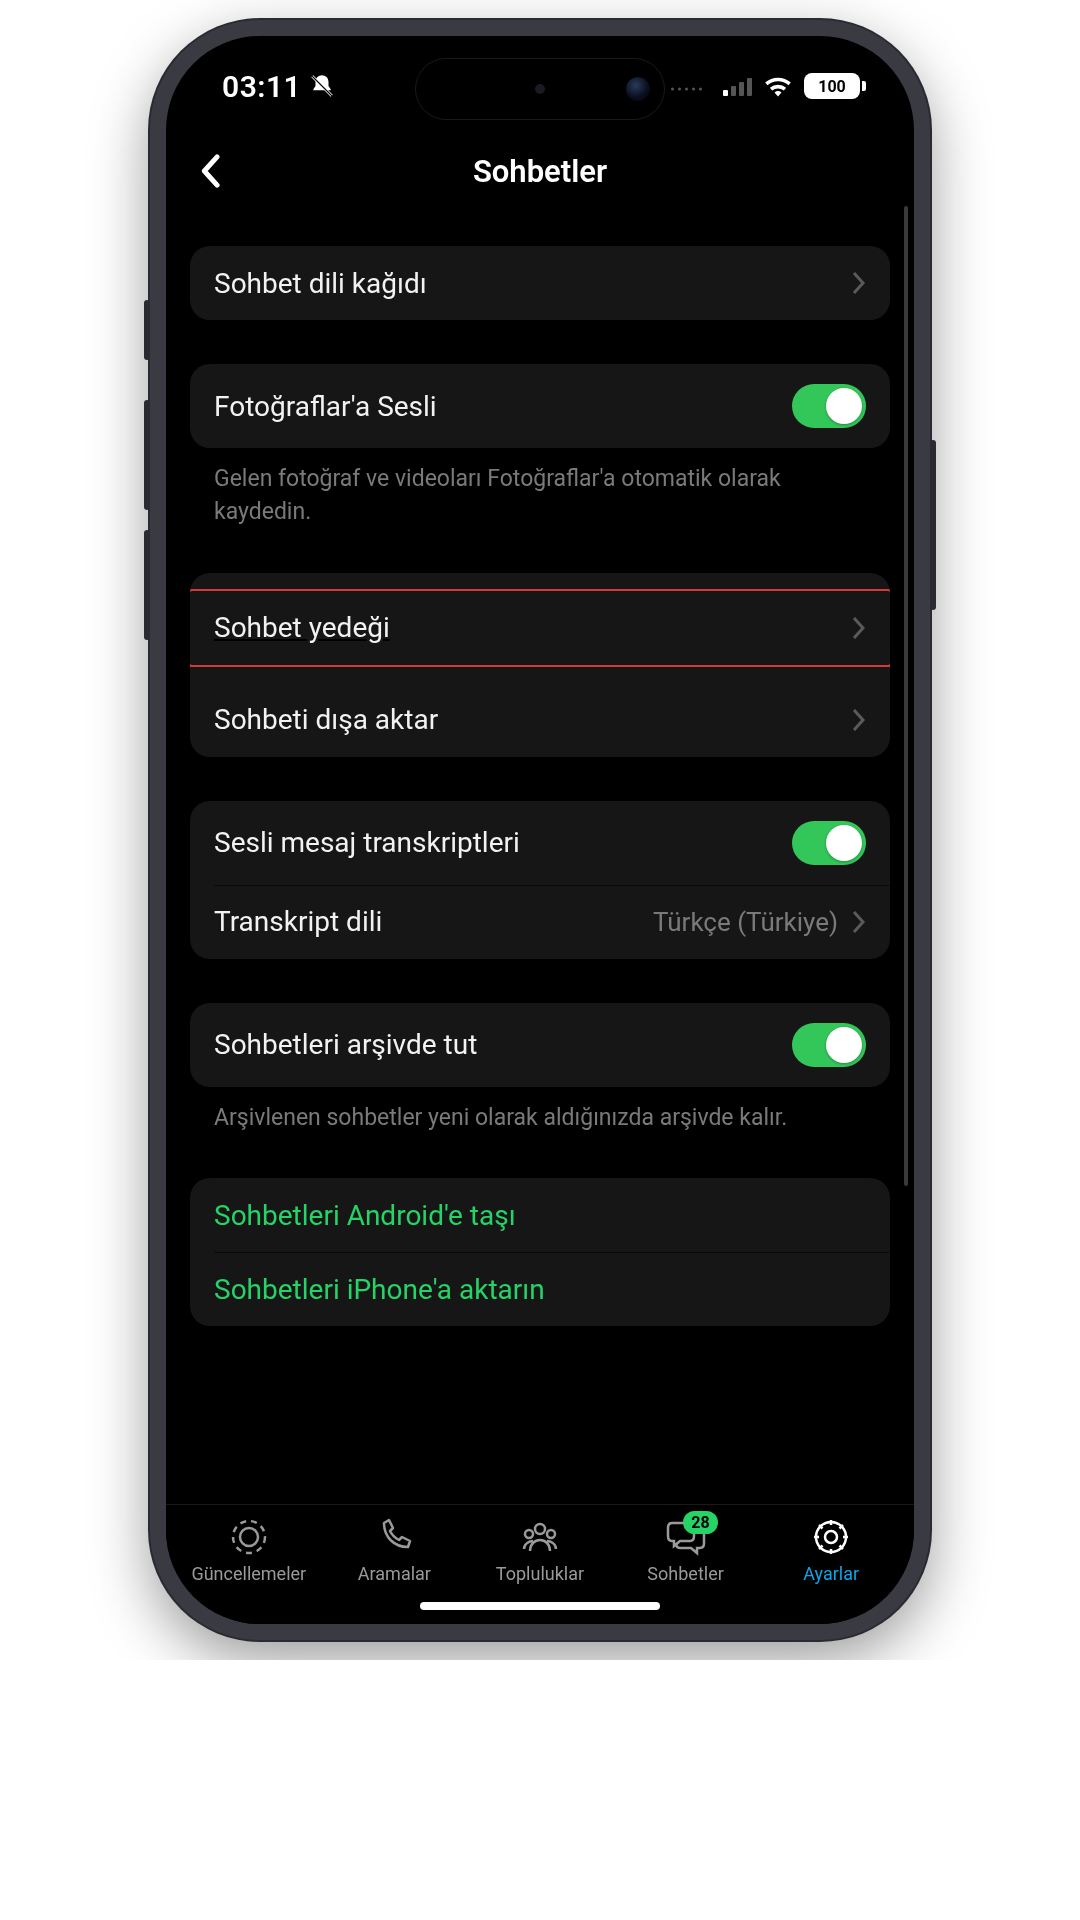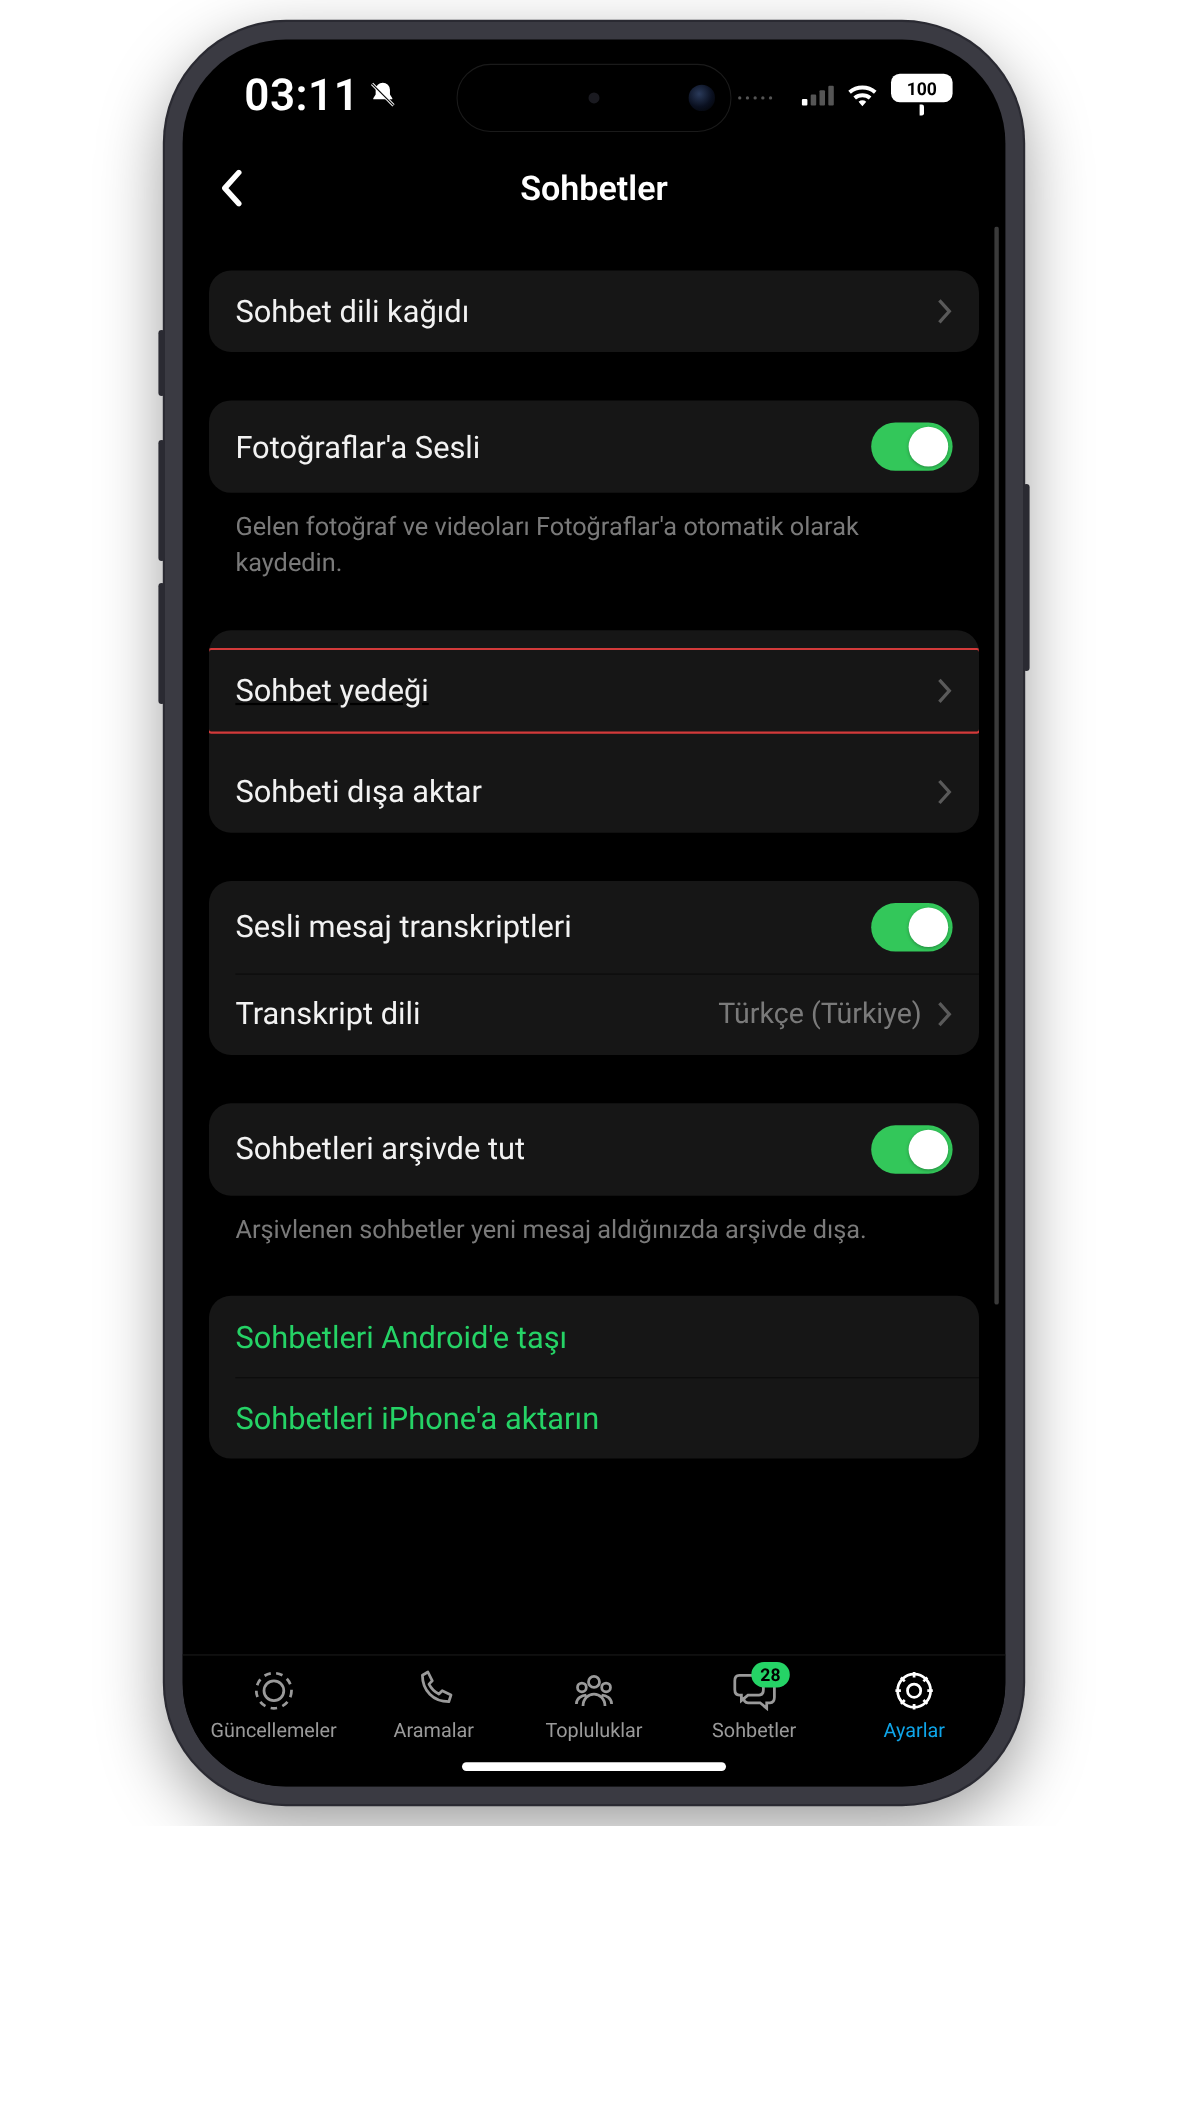--- a/index.html
+++ b/index.html
@@ -78,30 +78,30 @@
     height: 100px;
     display: flex;
     align-items: center;
     justify-content: space-between;
     padding: 0 48px 0 56px;
     color: #fff;
     font-weight: 600;
     position: relative;
     z-index: 40;
   }
-  .status-left { display: flex; align-items: center; gap: 8px; font-size: 40px; letter-spacing: .5px; }
+  .status-left { display: flex; align-items: center; gap: 8px; font-size: 30px; letter-spacing: .5px; }
   .status-right { display: flex; align-items: center; gap: 12px; }
   .bell-slash { width: 26px; height: 26px; }
   .signal { display: flex; align-items: flex-end; gap: 3px; height: 20px; }
   .signal span { width: 5px; background: #fff; border-radius: 1px; }
   .signal span:nth-child(1){height:6px;} .signal span:nth-child(2){height:10px; background:#555;}
   .signal span:nth-child(3){height:14px; background:#555;} .signal span:nth-child(4){height:18px; background:#555;}
   .wifi-ico { width: 28px; height: 22px; }
   .battery {
-    display: flex; align-items: center; gap: 2px; flex-direction: column;
+    display: flex; align-items: center; gap: 2px;
   }
   .battery-body {
     width: 56px; height: 26px; background: #fff; border-radius: 8px;
     display:flex; align-items:center; justify-content:center;
     color:#000; font-size:16px; font-weight:700;
   }
   .battery-tip { width:4px; height:10px; background:#fff; border-radius: 0 2px 2px 0; }
   .nav-header {
     height: 70px;
     display: flex;
@@ -365,21 +365,21 @@
         </div>
       </div>
 
       <div class="group">
         <div class="card">
           <div class="row">
             <span class="row-label">Sohbetleri arşivde tut</span>
             <div class="toggle"></div>
           </div>
         </div>
-        <div class="footer-text">Arşivlenen sohbetler yeni mesaj aldığınızda arşivde dışa.</div>
+        <div class="footer-text">Arşivlenen sohbetler yeni olarak aldığınızda arşivde kalır.</div>
       </div>
 
       <div class="group">
         <div class="card">
           <div class="row">
             <span class="row-label green">Sohbetleri Android'e taşı</span>
           </div>
           <div class="row">
             <span class="row-label green">Sohbetleri iPhone'a aktarın</span>
           </div>

